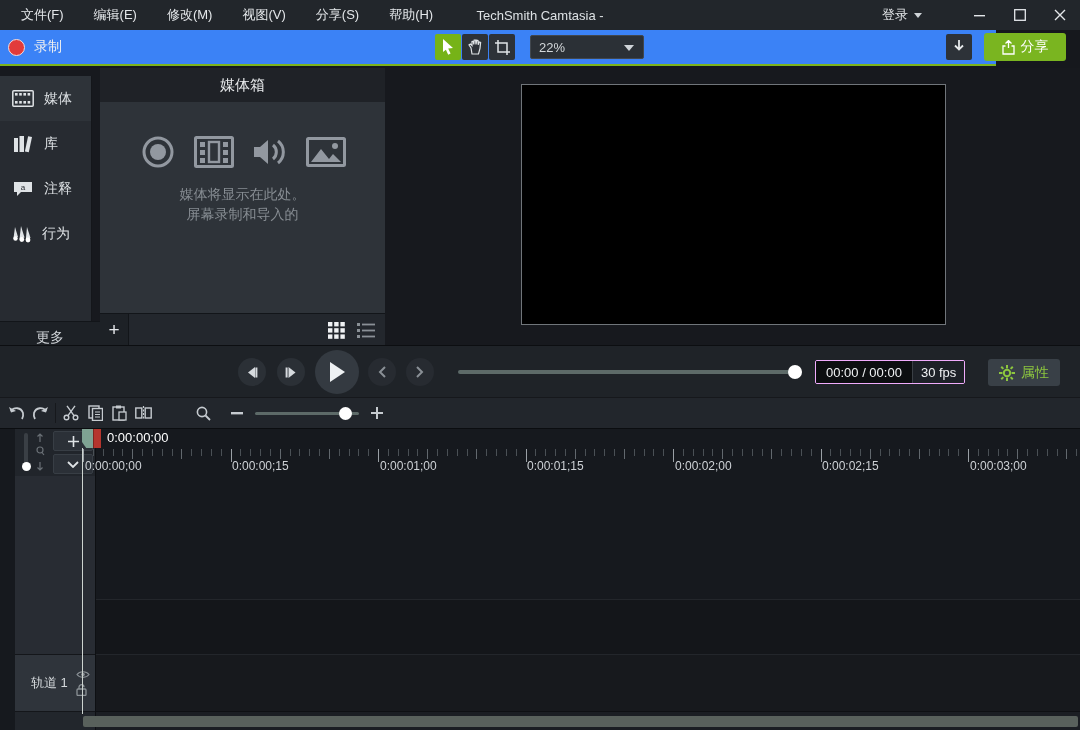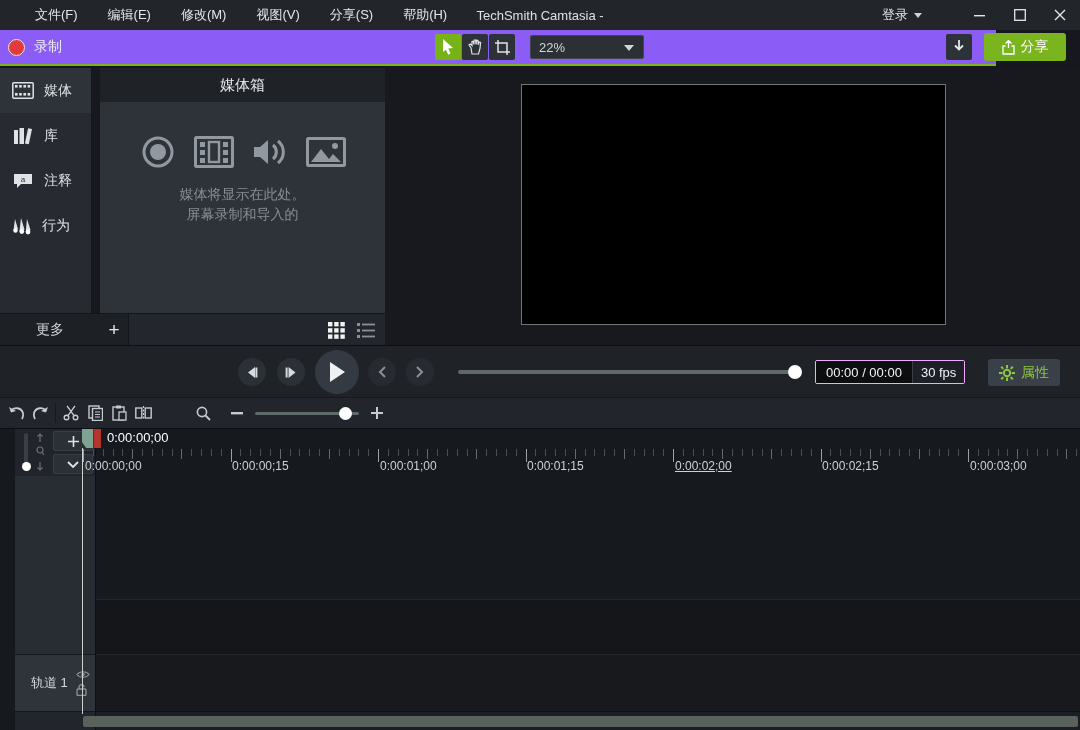--- a/index.html
+++ b/index.html
@@ -6,29 +6,29 @@
   *{box-sizing:border-box;font-family:"Liberation Sans",sans-serif;}
   #app{position:relative;width:1080px;height:730px;background:#16181d;overflow:hidden;color:#e6e9eb;}
   .abs{position:absolute;}
   .row{display:flex;align-items:center;}
   
   #titlebar{left:0;top:0;width:1080px;height:30px;background:#22262b;}
   .menu-item{padding:0 15px;font-size:13px;color:#e4e7ea;height:30px;display:flex;align-items:center;cursor:default;}
   #win-title{left:0;top:0;width:1080px;height:30px;display:flex;align-items:center;justify-content:center;font-size:13px;color:#dde1e4;pointer-events:none;}
   .winbtn{width:40px;height:30px;display:flex;align-items:center;justify-content:center;color:#e4e7ea;}
   
-  #toolbar{left:0;top:30px;width:996px;height:36px;background:#8b5cf6;border-bottom:2px solid #7db31c;}
+  #toolbar{left:0;top:30px;width:996px;height:36px;background:#3b82f6;border-bottom:2px solid #7db31c;}
   .toolbtn{width:26px;height:26px;border-radius:2px;display:flex;align-items:center;justify-content:center;background:#2d3238;margin-right:1px;}
   .toolbtn.active{background:#76b317;}
   #zoom-select{width:114px;height:24px;background:#2b3036;border:1px solid #41474e;border-radius:2px;display:flex;align-items:center;font-size:13px;color:#d3d7da;padding:0 8px;}
   .caret-down{width:0;height:0;border-left:5px solid transparent;border-right:5px solid transparent;border-top:6px solid #cfd4d8;}
   #share-btn{width:82px;height:28px;background:#7ab520;border-radius:3px;display:flex;align-items:center;justify-content:center;gap:6px;color:#fff;font-size:14px;}
   
   #main{left:0;top:68px;width:1080px;height:277px;background:#17191e;}
-  #sidebar{left:0;top:0;width:92px;height:277px;background:#272b31;border-right:1px solid #14161a;}
+  #sidebar{left:0;top:8px;width:92px;height:277px;background:#272b31;border-right:1px solid #14161a;}
   .side-tab{height:45px;display:flex;align-items:center;gap:10px;padding-left:12px;color:#dde1e4;font-size:14px;}
   .side-tab.active{background:#2e3339;}
   #more-row{left:0;top:245px;width:100px;height:32px;background:#1d2126;border-top:1px solid #121519;display:flex;align-items:center;justify-content:center;font-size:14px;color:#d0d4d8;}
   #media-panel{left:100px;top:0;width:285px;height:277px;background:#2e3339;}
   #media-header{left:0;top:0;width:285px;height:34px;background:#1f2227;display:flex;align-items:center;justify-content:center;font-size:15px;color:#e8eaec;}
   .bin-icon{color:#9298a0;}
   #empty-text{text-align:center;font-size:14px;color:#878d93;line-height:20px;}
   #import-btn{left:46px;top:186px;width:194px;height:34px;background:#7cb228;border-radius:2px;display:flex;align-items:center;justify-content:center;color:#fff;font-size:15px;}
   #panel-bottom{left:0;top:245px;width:285px;height:32px;background:#23272d;border-top:1px solid #121519;}
   #plus-btn{left:0;top:0;width:29px;height:32px;background:#1d2126;border-right:1px solid #121519;display:flex;align-items:center;justify-content:center;color:#e4e7ea;font-size:19px;}
@@ -62,21 +62,21 @@
   #hscroll{left:83px;top:287px;width:995px;height:11px;background:#59615c;border-radius:2px;}
   svg{display:block;}
 </style>
 </head>
 <body>
 
 <div id="app">
 
   <div class="abs row" id="titlebar">
     <div class="abs" id="win-title">TechSmith Camtasia -</div>
-    <div class="row" style="padding-left:20px;position:relative;">
+    <div class="row" style="padding-left:6px;position:relative;">
       <span class="menu-item">文件(F)</span>
       <span class="menu-item">编辑(E)</span>
       <span class="menu-item">修改(M)</span>
       <span class="menu-item">视图(V)</span>
       <span class="menu-item">分享(S)</span>
       <span class="menu-item">帮助(H)</span>
     </div>
     <div class="abs row" style="left:882px;top:0;height:30px;gap:6px;">
       <span style="font-size:13px;color:#e4e7ea;">登录</span>
       <span class="caret-down" style="border-top-width:5px;border-left-width:4px;border-right-width:4px;"></span>
@@ -519,21 +519,21 @@
         <div class="tick" style="left: 1046.7px; top: 20px; height: 7px; background: rgb(74, 80, 85);"></div>
         <div class="tick" style="left: 1056.5px; top: 20px; height: 7px; background: rgb(74, 80, 85);"></div>
         <div class="tick" style="left: 1066.3px; top: 20px; height: 10px; background: rgb(98, 104, 110);"></div>
         <div class="tick" style="left: 1076.2px; top: 20px; height: 7px; background: rgb(74, 80, 85);"></div>
       </div>
 
     <span class="ruler-label" style="left:85px;">0:00:00;00</span>
     <span class="ruler-label" style="left:232px;">0:00:00;15</span>
     <span class="ruler-label" style="left:380px;">0:00:01;00</span>
     <span class="ruler-label" style="left:527px;">0:00:01;15</span>
-    <span class="ruler-label" style="left:675px;text-decoration:underline;">0:00:02;00</span>
+    <span class="ruler-label" style="left:675px;">0:00:02;00</span>
     <span class="ruler-label" style="left:822px;">0:00:02;15</span>
     <span class="ruler-label" style="left:970px;">0:00:03;00</span>
 
     <div class="abs" id="playhead-line"></div>
     <div class="abs" id="ph-flag"></div>
     <div class="abs" id="ph-red"></div>
     <div class="abs" id="ph-label">0:00:00;00</div>
 
     <div class="abs" id="hscroll"></div>
   </div>

